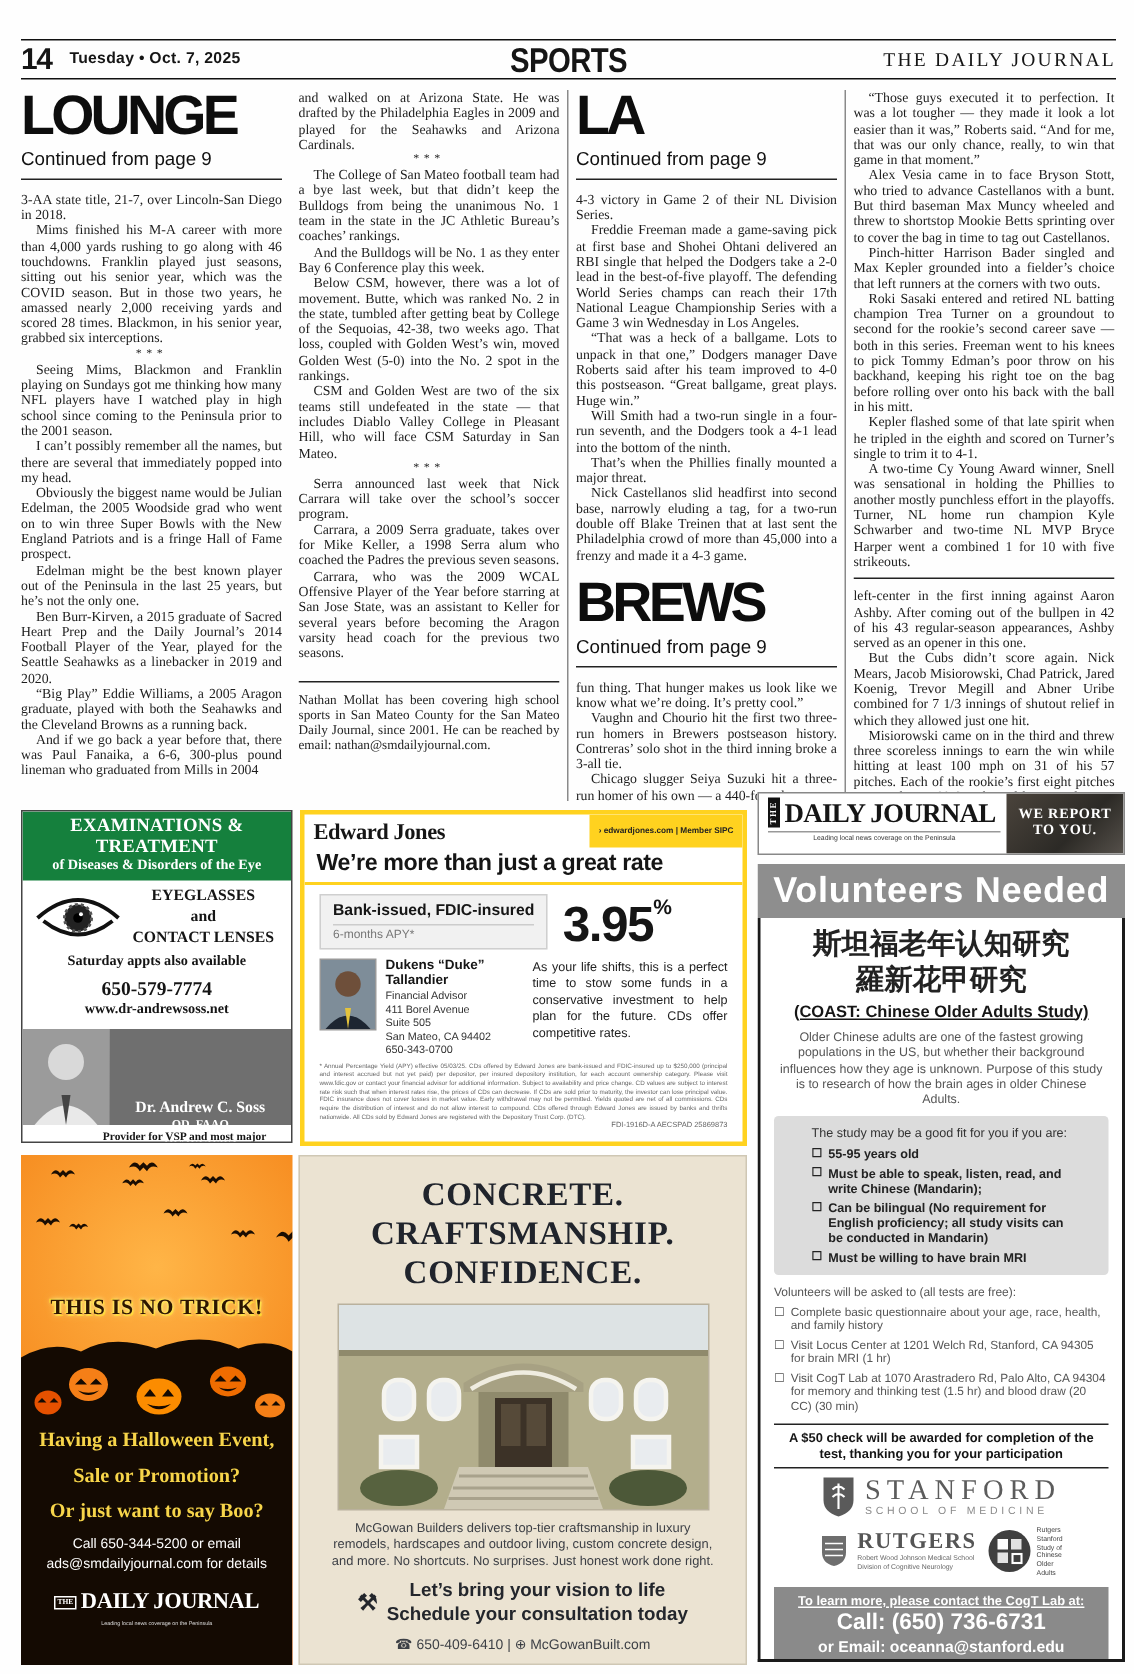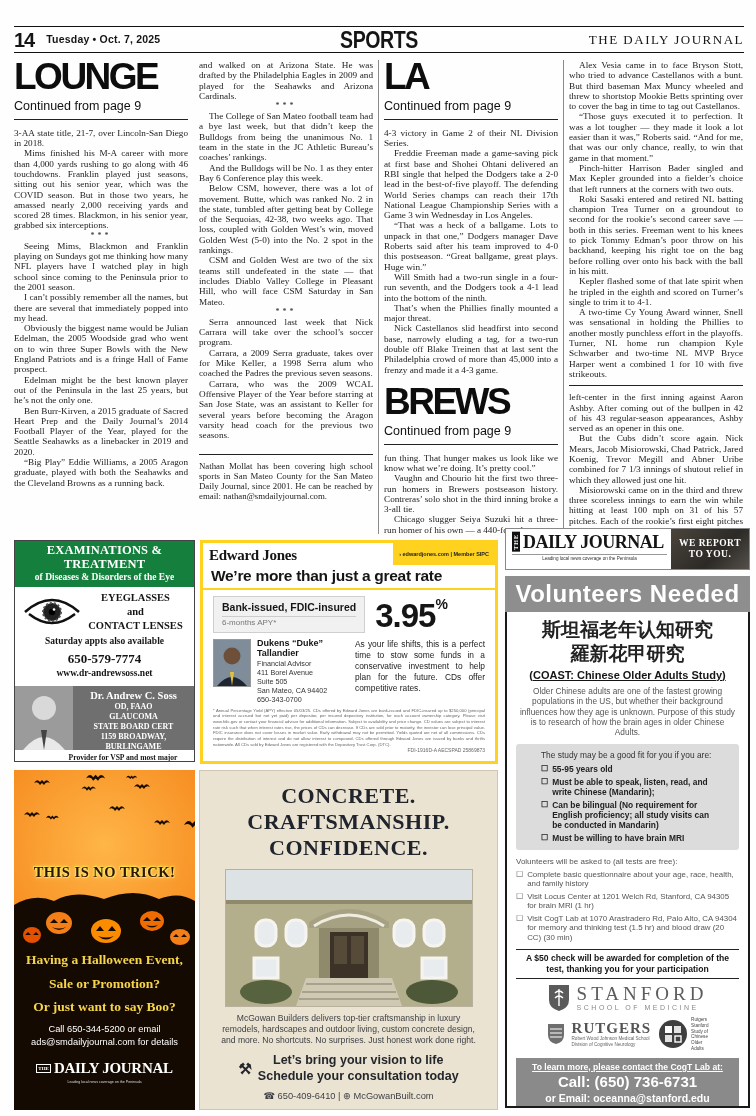--- a/index.html
+++ b/index.html
@@ -45,21 +45,21 @@
   .eye-head .l2 { font:700 9.5px/1.2 "Liberation Serif", serif; }
   .eye-body { padding:4px 6px 2px; }
   .eye-row { display:flex; align-items:center; }
   .eye-ic { width:62px; flex:0 0 62px; }
   .eye-svc { flex:1; text-align:center; font:700 10.5px/1.35 "Liberation Serif", serif; }
   .eye-note { text-align:center; font:700 9.5px/1.2 "Liberation Serif", serif; margin-top:3px; }
   .eye-phone { text-align:center; font:700 13px/1.2 "Liberation Serif", serif; margin-top:3px; }
   .eye-site { text-align:center; font:700 9.5px/1.2 "Liberation Serif", serif; margin-top:2px; }
   .eye-doc { display:flex; background:#6f6f6f; margin-top:4px; height:64px; }
   .doc-photo { flex:0 0 58px; background:linear-gradient(160deg,#b9b9b9,#8f8f8f); }
-  .doc-info { flex:1; color:#fff; text-align:center; padding-top:4px; }
+  .doc-info { flex:1; color:#fff; text-align:center; padding-top:4px;margin-top:43px; }
   .doc-name { font:700 10.5px/1.2 "Liberation Serif", serif; }
   .doc-lines div { font:700 8px/1.25 "Liberation Serif", serif; }
   .eye-foot { display:flex; align-items:center; gap:5px; padding:3px 5px; }
   .vsp { font:700 15px/1 "Liberation Sans", sans-serif; color:#8a8a8a; letter-spacing:.5px; }
   .eye-prov { font:700 7.6px/1.25 "Liberation Serif", serif; text-align:center; flex:1; }
 
   
   .ad-ej { left:200px; top:540px; width:298px; height:224px; border:3px solid #ffd21f; background:#fff; }
   .ej-top { display:flex; }
   .ej-logo { font:700 15px/1.2 "Liberation Serif", serif; padding:3px 6px 1px; letter-spacing:-.3px; }
@@ -172,20 +172,21 @@
     <div class="btxt cont-first">
         <p>3-AA state title, 21-7, over Lincoln-San Diego in 2018.</p>
         <p>Mims finished his M-A career with more than 4,000 yards rushing to go along with 46 touchdowns. Franklin played just seasons, sitting out his senior year, which was the COVID season. But in those two years, he amassed nearly 2,000 receiving yards and scored 28 times. Blackmon, in his senior year, grabbed six interceptions.</p>
         <p class="stars">***</p>
         <p>Seeing Mims, Blackmon and Franklin playing on Sundays got me thinking how many NFL players have I watched play in high school since coming to the Peninsula prior to the 2001 season.</p>
         <p>I can’t possibly remember all the names, but there are several that immediately popped into my head.</p>
         <p>Obviously the biggest name would be Julian Edelman, the 2005 Woodside grad who went on to win three Super Bowls with the New England Patriots and is a fringe Hall of Fame prospect.</p>
         <p>Edelman might be the best known player out of the Peninsula in the last 25 years, but he’s not the only one.</p>
         <p>Ben Burr-Kirven, a 2015 graduate of Sacred Heart Prep and the Daily Journal’s 2014 Football Player of the Year, played for the Seattle Seahawks as a linebacker in 2019 and 2020.</p>
         <p>“Big Play” Eddie Williams, a 2005 Aragon graduate, played with both the Seahawks and the Cleveland Browns as a running back.</p>
+        <p>And if we go back a year before that, there was Paul Fanaika, a 6-6, 300-plus pound lineman who graduated from Mills in 2004</p>
       </div>
   </div>
 
   <div class="col c2">
     <div class="btxt cont-first" style="margin-top:0">
         <p>and walked on at Arizona State. He was drafted by the Philadelphia Eagles in 2009 and played for the Seahawks and Arizona Cardinals.</p>
         <p class="stars">***</p>
         <p>The College of San Mateo football team had a bye last week, but that didn’t keep the Bulldogs from being the unanimous No. 1 team in the state in the JC Athletic Bureau’s coaches’ rankings.</p>
         <p>And the Bulldogs will be No. 1 as they enter Bay 6 Conference play this week.</p>
         <p>Below CSM, however, there was a lot of movement. Butte, which was ranked No. 2 in the state, tumbled after getting beat by College of the Sequoias, 42-38, two weeks ago. That loss, coupled with Golden West’s win, moved Golden West (5-0) into the No. 2 spot in the rankings.</p>
@@ -217,22 +218,22 @@
       <div class="btxt cont-first">
           <p>fun thing. That hunger makes us look like we know what we’re doing. It’s pretty cool.”</p>
           <p>Vaughn and Chourio hit the first two three-run homers in Brewers postseason history. Contreras’ solo shot in the third inning broke a 3-all tie.</p>
           <p>Chicago slugger Seiya Suzuki hit a three-run homer of his own — a 440-foot shot to</p>
         </div>
     </div>
   </div>
 
   <div class="col c4">
     <div class="btxt" style="margin-top:0">
+        <p>“Those guys executed it to perfection. It was a lot tougher — they made it look a lot easier than it was,” Roberts said. “And for me, that was our only chance, really, to win that game in that moment.”</p>
         <p>Alex Vesia came in to face Bryson Stott, who tried to advance Castellanos with a bunt. But third baseman Max Muncy wheeled and threw to shortstop Mookie Betts sprinting over to cover the bag in time to tag out Castellanos.</p>
-        <p>“Those guys executed it to perfection. It was a lot tougher — they made it look a lot easier than it was,” Roberts said. “And for me, that was our only chance, really, to win that game in that moment.”</p>
         <p>Pinch-hitter Harrison Bader singled and Max Kepler grounded into a fielder’s choice that left runners at the corners with two outs.</p>
         <p>Roki Sasaki entered and retired NL batting champion Trea Turner on a groundout to second for the rookie’s second career save — both in this series. Freeman went to his knees to pick Tommy Edman’s poor throw on his backhand, keeping his right toe on the bag before rolling over onto his back with the ball in his mitt.</p>
         <p>Kepler flashed some of that late spirit when he tripled in the eighth and scored on Turner’s single to trim it to 4-1.</p>
         <p>A two-time Cy Young Award winner, Snell was sensational in holding the Phillies to another mostly punchless effort in the playoffs. Turner, NL home run champion Kyle Schwarber and two-time NL MVP Bryce Harper went a combined 1 for 10 with five strikeouts.</p>
       </div>
     <hr class="story-rule">
     <div class="btxt cont-first" style="margin-top:0">
         <p>left-center in the first inning against Aaron Ashby. After coming out of the bullpen in 42 of his 43 regular-season appearances, Ashby served as an opener in this one.</p>
         <p>But the Cubs didn’t score again. Nick Mears, Jacob Misiorowski, Chad Patrick, Jared Koenig, Trevor Megill and Abner Uribe combined for 7 1/3 innings of shutout relief in which they allowed just one hit.</p>
         <p>Misiorowski came on in the third and threw three scoreless innings to earn the win while hitting at least 100 mph on 31 of his 57 pitches. Each of the rookie’s first eight pitches went at least 102.6 mph, and he topped out at 104.3.</p>

